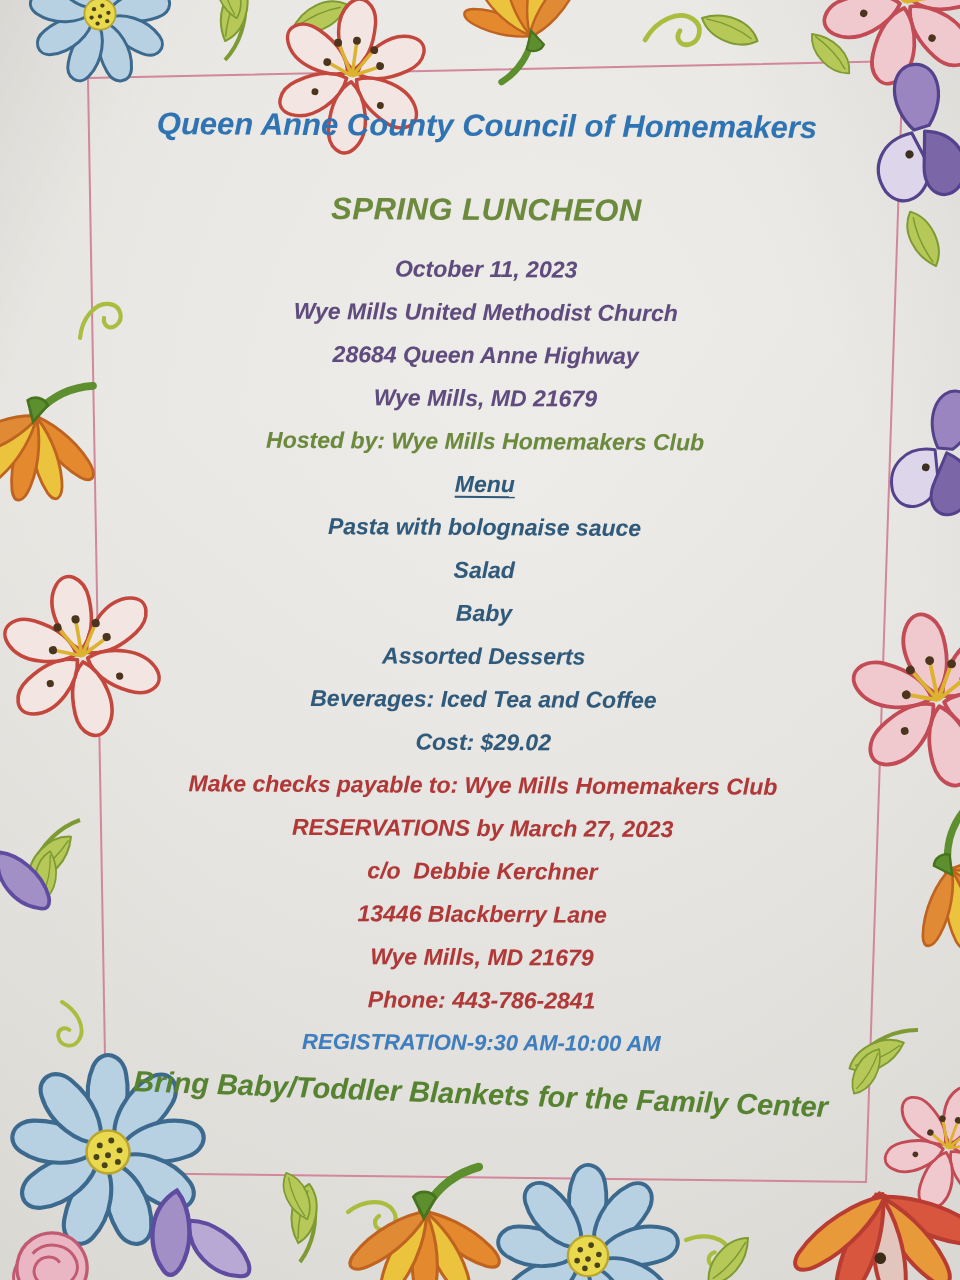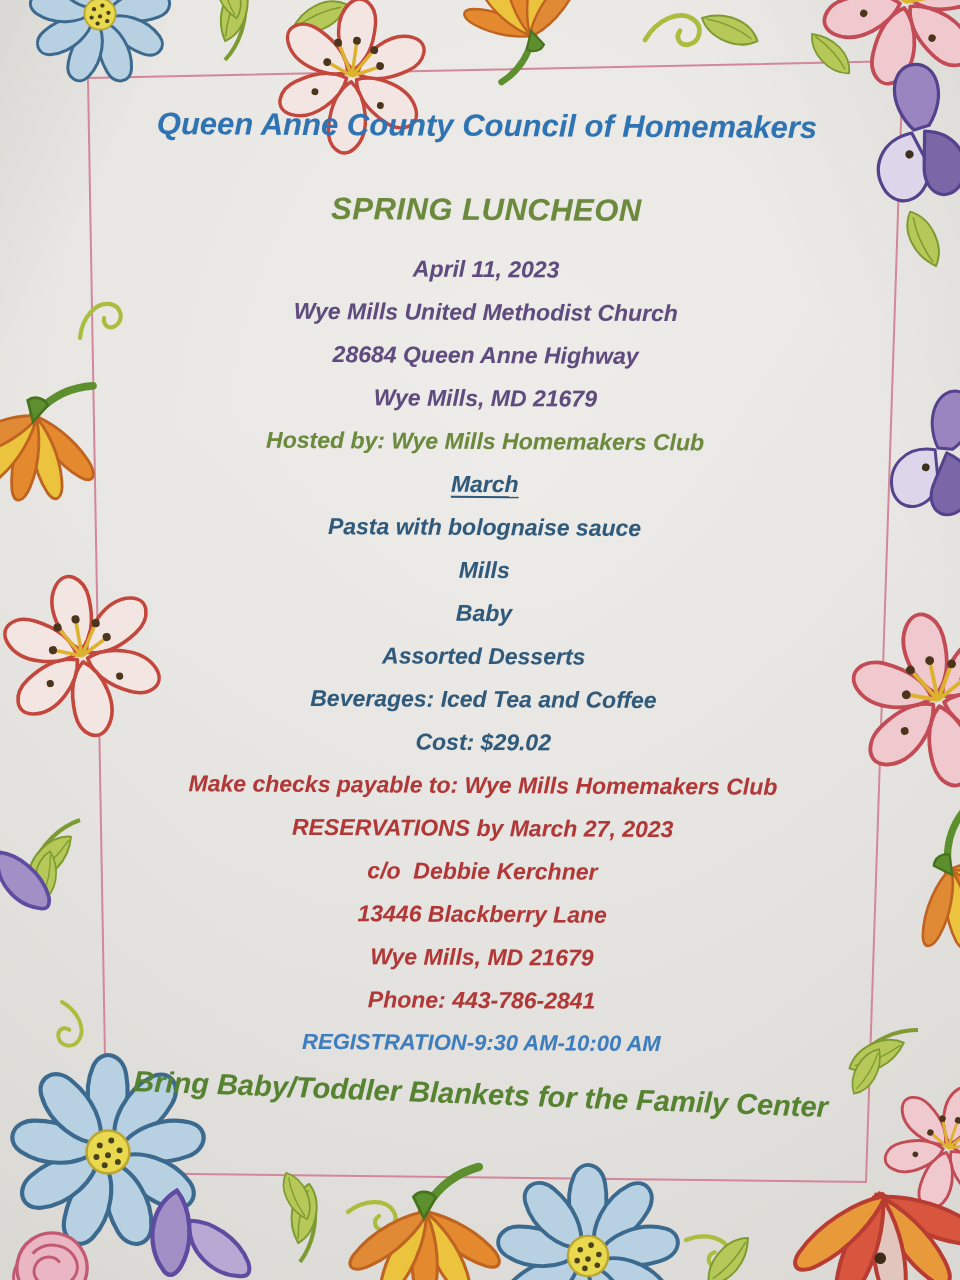--- a/index.html
+++ b/index.html
@@ -193,28 +193,28 @@
     <use href="#tendril" transform="translate(348,1212) rotate(12) scale(1.3)"></use>
     <use href="#orangebloom" transform="translate(424,1214) rotate(2) scale(1.4)"></use>
     <use href="#poppy" transform="translate(588,1256) scale(1.55)"></use>
     <use href="#tendril" transform="translate(686,1240) rotate(28) scale(1.3)"></use>
     <use href="#leaf" transform="translate(748,1238) rotate(146)"></use>
   </svg>
 
   <div class="content">
     <div class="line title">Queen Anne County Council of Homemakers</div>
     <div class="line event">SPRING LUNCHEON</div>
-    <div class="line purple">April 11, 2023</div>
+    <div class="line purple">October 11, 2023</div>
     <div class="line purple">Wye Mills United Methodist Church</div>
     <div class="line purple">28684 Queen Anne Highway</div>
     <div class="line purple">Wye Mills, MD 21679</div>
     <div class="line green">Hosted by: Wye Mills Homemakers Club</div>
-    <div class="line navy menu-head">March</div>
+    <div class="line navy menu-head">Menu</div>
     <div class="line navy">Pasta with bolognaise sauce</div>
-    <div class="line navy">Mills</div>
+    <div class="line navy">Salad</div>
     <div class="line navy">Baby</div>
     <div class="line navy">Assorted Desserts</div>
     <div class="line navy">Beverages: Iced Tea and Coffee</div>
     <div class="line navy">Cost: $29.02</div>
     <div class="line red">Make checks payable to: Wye Mills Homemakers Club</div>
     <div class="line red">RESERVATIONS by March 27, 2023</div>
     <div class="line red">c/o  Debbie Kerchner</div>
     <div class="line red">13446 Blackberry Lane</div>
     <div class="line red">Wye Mills, MD 21679</div>
     <div class="line red">Phone: 443-786-2841</div>

